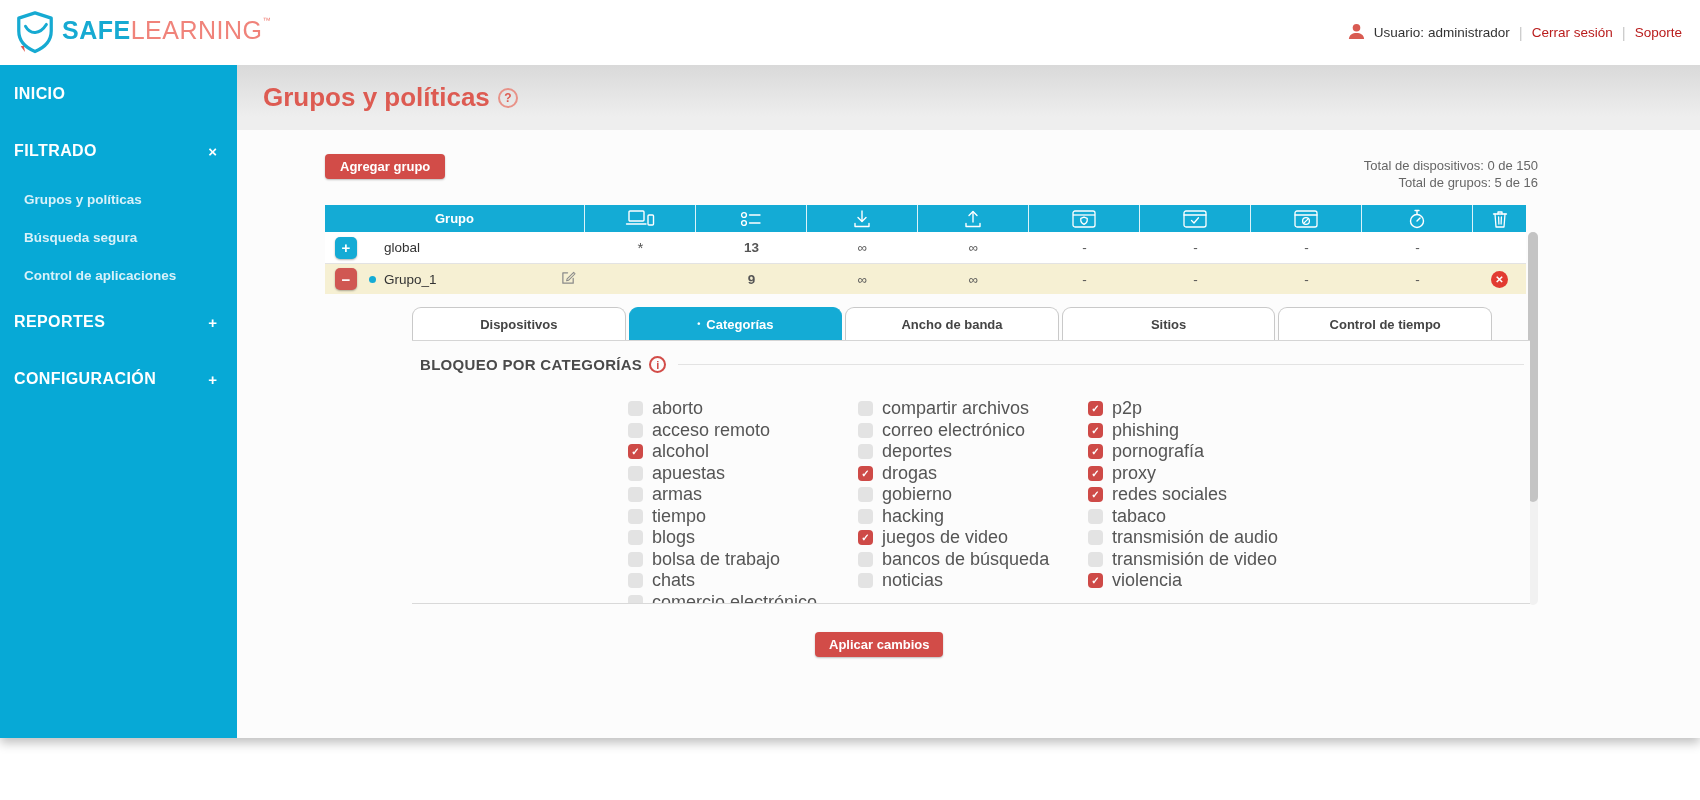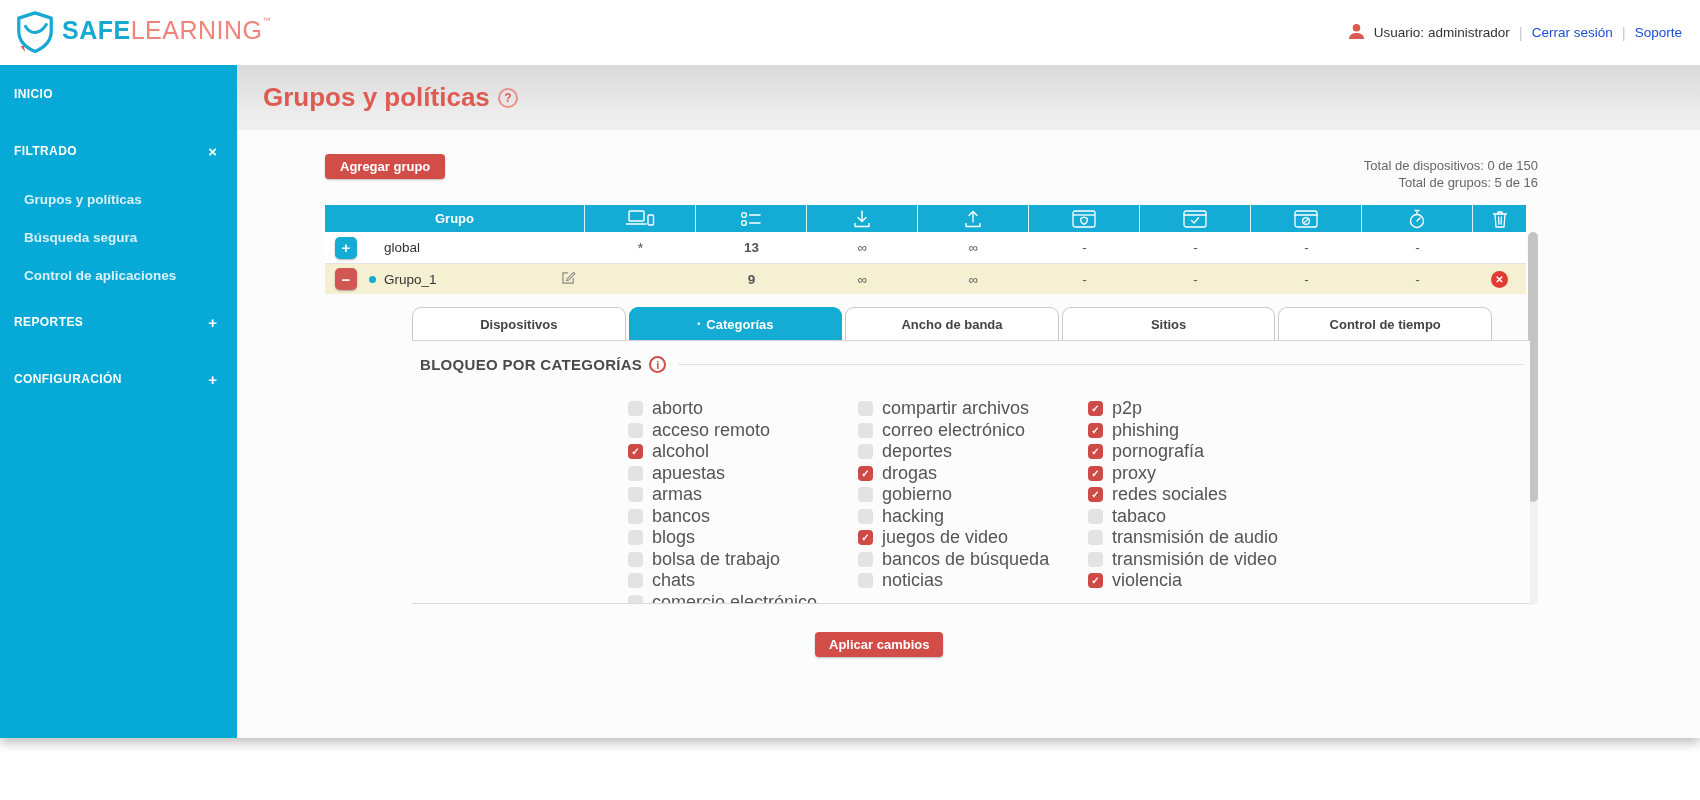--- a/index.html
+++ b/index.html
@@ -10,30 +10,30 @@
   
   .topbar { position:absolute; left:0; top:0; width:1700px; height:65px; background:#fff; z-index:6; display:flex; align-items:center; }
   .logo { display:flex; align-items:flex-start; margin-left:14px; cursor:pointer; }
   .logo svg { margin-top:2px; }
   .logo-text { font-size:25px; letter-spacing:.5px; margin-left:6px; margin-top:8px; }
   .logo-safe { color:#16aad2; font-weight:bold; }
   .logo-learning { color:#f0837a; font-weight:normal; }
   .logo-tm { font-size:8px; color:#f0837a; vertical-align:top; }
   .userarea { margin-left:auto; margin-right:18px; display:flex; align-items:center; font-size:13.5px; color:#333; }
   .userarea .sep { color:#c9c9c9; margin:0 9px; font-size:15px; }
-  .userarea .rlink { color:#1d4ed8; cursor:pointer; }
+  .userarea .rlink { color:#b91c1c; cursor:pointer; }
   .user-name { margin-left:4px; }
   .person { margin-right:8px; }
 
   
   .appbody { position:absolute; left:0; top:65px; width:1700px; height:673px; box-shadow:0 5px 10px rgba(0,0,0,.25); background:#fcfcfc; }
 
   .sidebar { position:absolute; left:0; top:0; width:237px; height:100%; background:#07a9d6; padding-top:20px; color:#fff; }
   .side-item { display:flex; align-items:center; justify-content:space-between; padding:0 20px 0 14px; height:18px; cursor:pointer; }
-  .side-item.section span.lbl { font-size:12px; font-weight:bold; letter-spacing:.4px; }
+  .side-item.section span.lbl { font-size:16px; font-weight:bold; letter-spacing:.4px; }
   .side-item.sub { padding-left:24px; }
   .side-item.sub span.lbl { font-size:13.5px; color:#d8f1f9; font-weight:600; }
   .suffix { font-size:15px; font-weight:bold; color:#fff; line-height:1; }
   .mt39 { margin-top:39px; } .mt30 { margin-top:30px; } .mt20 { margin-top:20px; } .mt29 { margin-top:29px; }
 
   .titleband { position:absolute; left:237px; top:0; width:1463px; height:65px; background:linear-gradient(180deg,#d9d9d9 0%,#eeeeee 80%); display:flex; align-items:center; }
   .page-title { margin-left:26px; font-size:26px; font-weight:600; color:#dd5b52; }
   .help-circle { display:inline-flex; width:20px; height:20px; border:2px solid #e89288; border-radius:50%; color:#dd5b52; font-size:12px; font-weight:bold; align-items:center; justify-content:center; margin-left:8px; cursor:pointer; }
 
   .content { position:absolute; left:237px; top:65px; width:1463px; height:608px; background:#fcfcfc; }
@@ -327,21 +327,21 @@
               <label class="cat-item">
                 <span class="cb"></span>
                 <span class="cat-label">apuestas</span>
               </label>
               <label class="cat-item">
                 <span class="cb"></span>
                 <span class="cat-label">armas</span>
               </label>
               <label class="cat-item">
                 <span class="cb"></span>
-                <span class="cat-label">bancos</span>
+                <span class="cat-label">tiempo</span>
               </label>
               <label class="cat-item">
                 <span class="cb"></span>
                 <span class="cat-label">blogs</span>
               </label>
               <label class="cat-item">
                 <span class="cb"></span>
                 <span class="cat-label">bolsa de trabajo</span>
               </label>
               <label class="cat-item">

